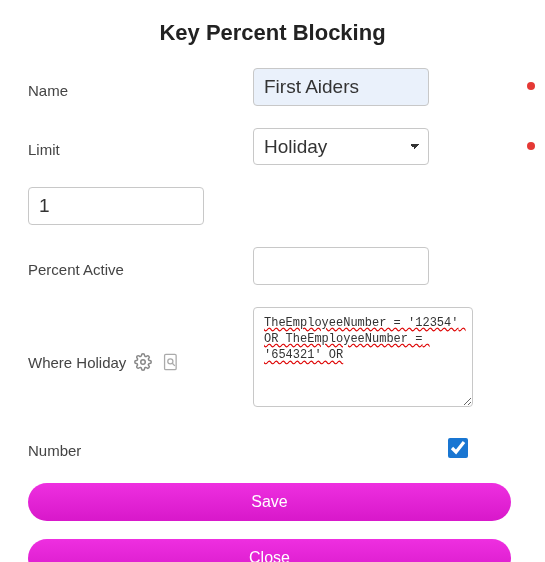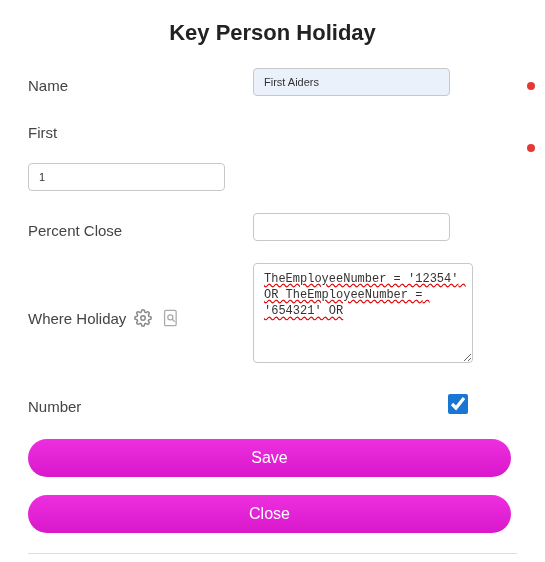--- a/index.html
+++ b/index.html
@@ -32,25 +32,25 @@
     color: #444;
     display: flex;
     align-items: center;
     gap: 6px;
   }
   .field-cell {
     flex: 1;
     position: relative;
   }
   .text-input, .select-input, .textarea-input {
-    width: 197px;
+    width: 176px;
     border: 1px solid #c8c8c8;
     border-radius: 4px;
     padding: 7px 10px;
-    font-size: 11px;
+    font-size: 19px;
     color: #333;
     background: #fff;
   }
   .highlight {
     background: #eaf1fb;
   }
   .select-input {
     appearance: none;
     -webkit-appearance: none;
     padding-right: 28px;
@@ -124,45 +124,48 @@
   }
   hr.footer-sep {
     border: none;
     border-top: 1px solid #ddd;
     margin: 20px 0 0 0;
   }
 </style>
 </head>
 <body>
 
-<h1 class="title">Key Person Holiday</h1>
+<h1 class="title">Key Percent Blocking</h1>
 
 <div class="form-row">
   <div class="label-cell">Name</div>
   <div class="field-cell">
     <input type="text" class="text-input highlight" value="First Aiders" style="">
     <span class="req-dot"></span>
   </div>
 </div>
 
 <div class="form-row">
-  <div class="label-cell">First</div>
-  <div class="field-cell">
+  <div class="label-cell">Limit</div>
+  <div class="field-cell">
+    <select class="select-input">
+      <option>Holiday</option>
+    </select>
     <span class="req-dot"></span>
   </div>
 </div>
 
 <div class="form-row">
   <div class="field-cell">
     <input type="text" class="text-input" value="1" style="">
   </div>
 </div>
 
 <div class="form-row">
-  <div class="label-cell">Percent Close</div>
+  <div class="label-cell">Percent Active</div>
   <div class="field-cell">
     <input type="text" class="text-input" value="" style="">
   </div>
 </div>
 
 <div class="form-row">
   <div class="label-cell">
     <span>Where Holiday</span>
     <span class="icon-btn">
       <svg width="18" height="18" viewBox="0 0 24 24" fill="none" stroke="#888" stroke-width="2">

